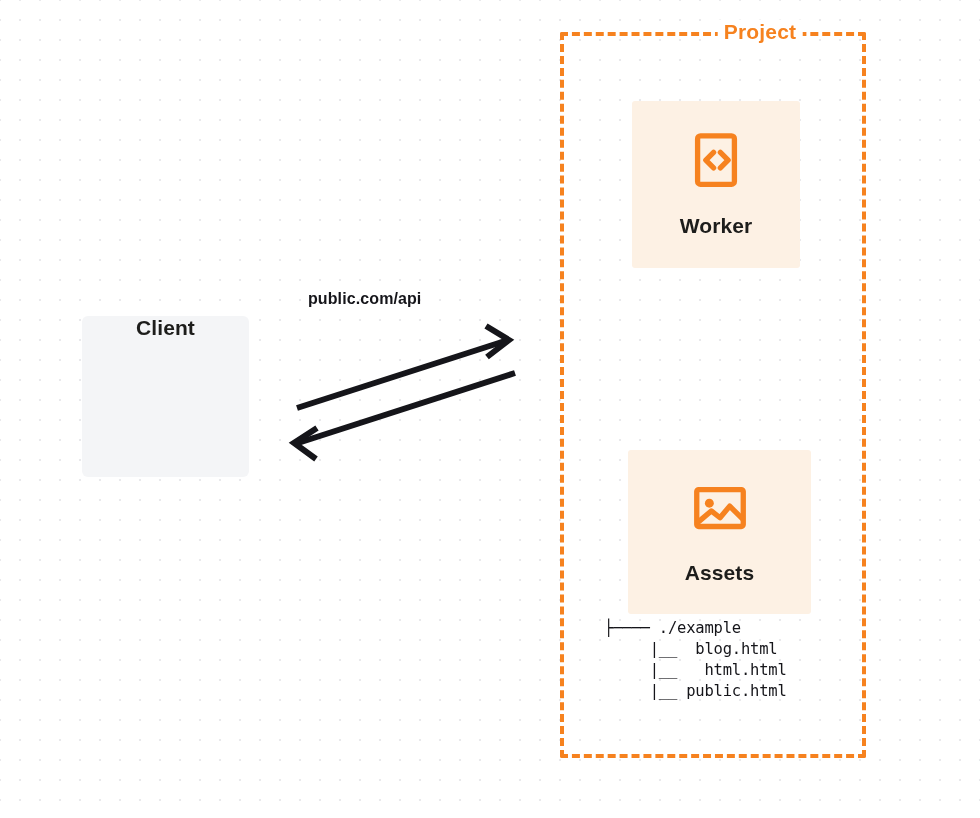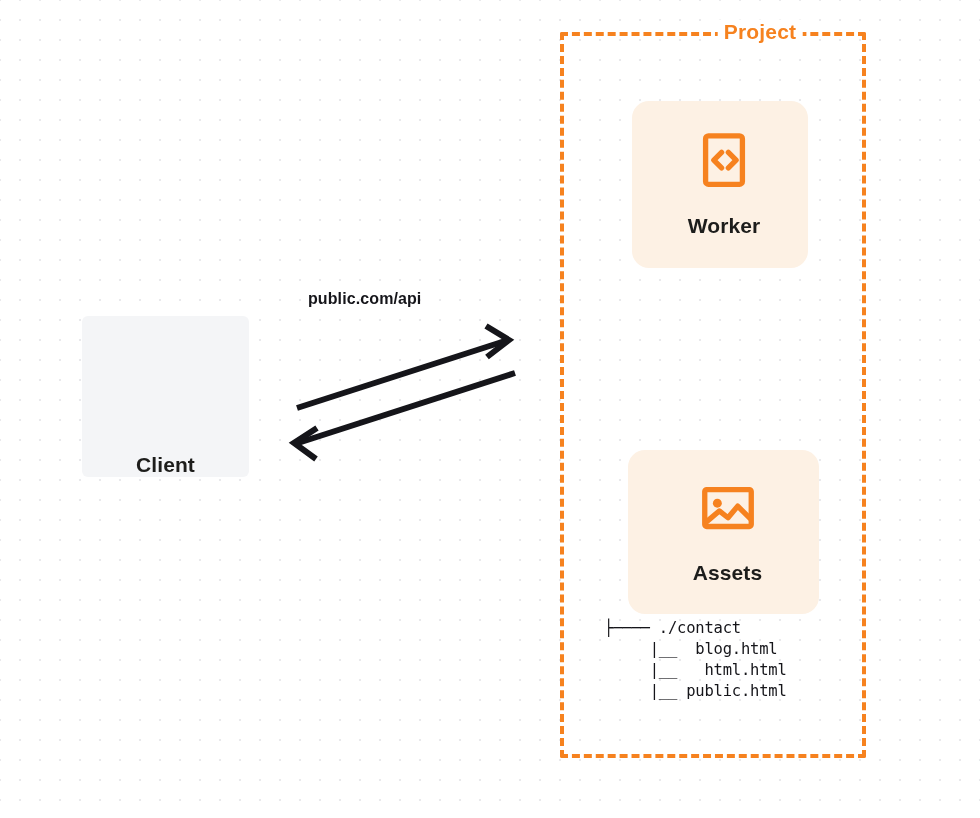--- a/index.html
+++ b/index.html
@@ -27,21 +27,21 @@
   
   .client-box {
     position: absolute;
     left: 82px;
     top: 316px;
     width: 167px;
     height: 161px;
     background: #f4f5f7;
     border-radius: 6px;
     display: flex;
-    align-items: flex-end;
+    align-items: flex-start;
     justify-content: center;
   }
   .client-label {
     font-size: 21px;
     font-weight: bold;
     color: #1d1d1b;
     letter-spacing: 0.1px;
   }
 
   
@@ -87,26 +87,25 @@
     color: #f6821f;
     letter-spacing: 0.2px;
     white-space: nowrap;
     margin-left: 47px;
   }
 
   
   .card {
     position: absolute;
     background: #fdf1e4;
-    border-radius: 17px;
+    border-radius: 3px;
     display: flex;
     flex-direction: column;
     align-items: center;
     justify-content: center;
-    padding-left: 8px;
   }
   .card-worker {
     left: 632px;
     top: 101px;
     width: 168px;
     height: 167px;
   }
   .card-assets {
     left: 628px;
     top: 450px;
@@ -180,18 +179,18 @@
     <span class="card-icon-wrap">
       <svg class="card-icon" viewBox="0 0 64 64" fill="none">
         <rect x="8" y="11" width="48" height="38" rx="2" ry="2" stroke="#f6821f" stroke-width="5.5" fill="none"></rect>
         <circle cx="21" cy="25" r="4.6" fill="#f6821f"></circle>
         <polyline points="10,44 23,33 32,40 42,28 55,41" stroke="#f6821f" stroke-width="5.5" stroke-linecap="round" stroke-linejoin="round" fill="none"></polyline>
       </svg>
     </span>
     <span class="card-label">Assets</span>
   </div>
 
-  <div class="file-tree"><span>├──── ./contact</span>
+  <div class="file-tree"><span>├──── ./example</span>
 <span>     |__  blog.html</span>
 <span>     |__   html.html</span>
 <span>     |__ public.html</span></div>
 
 </div>
 
 </body></html>

